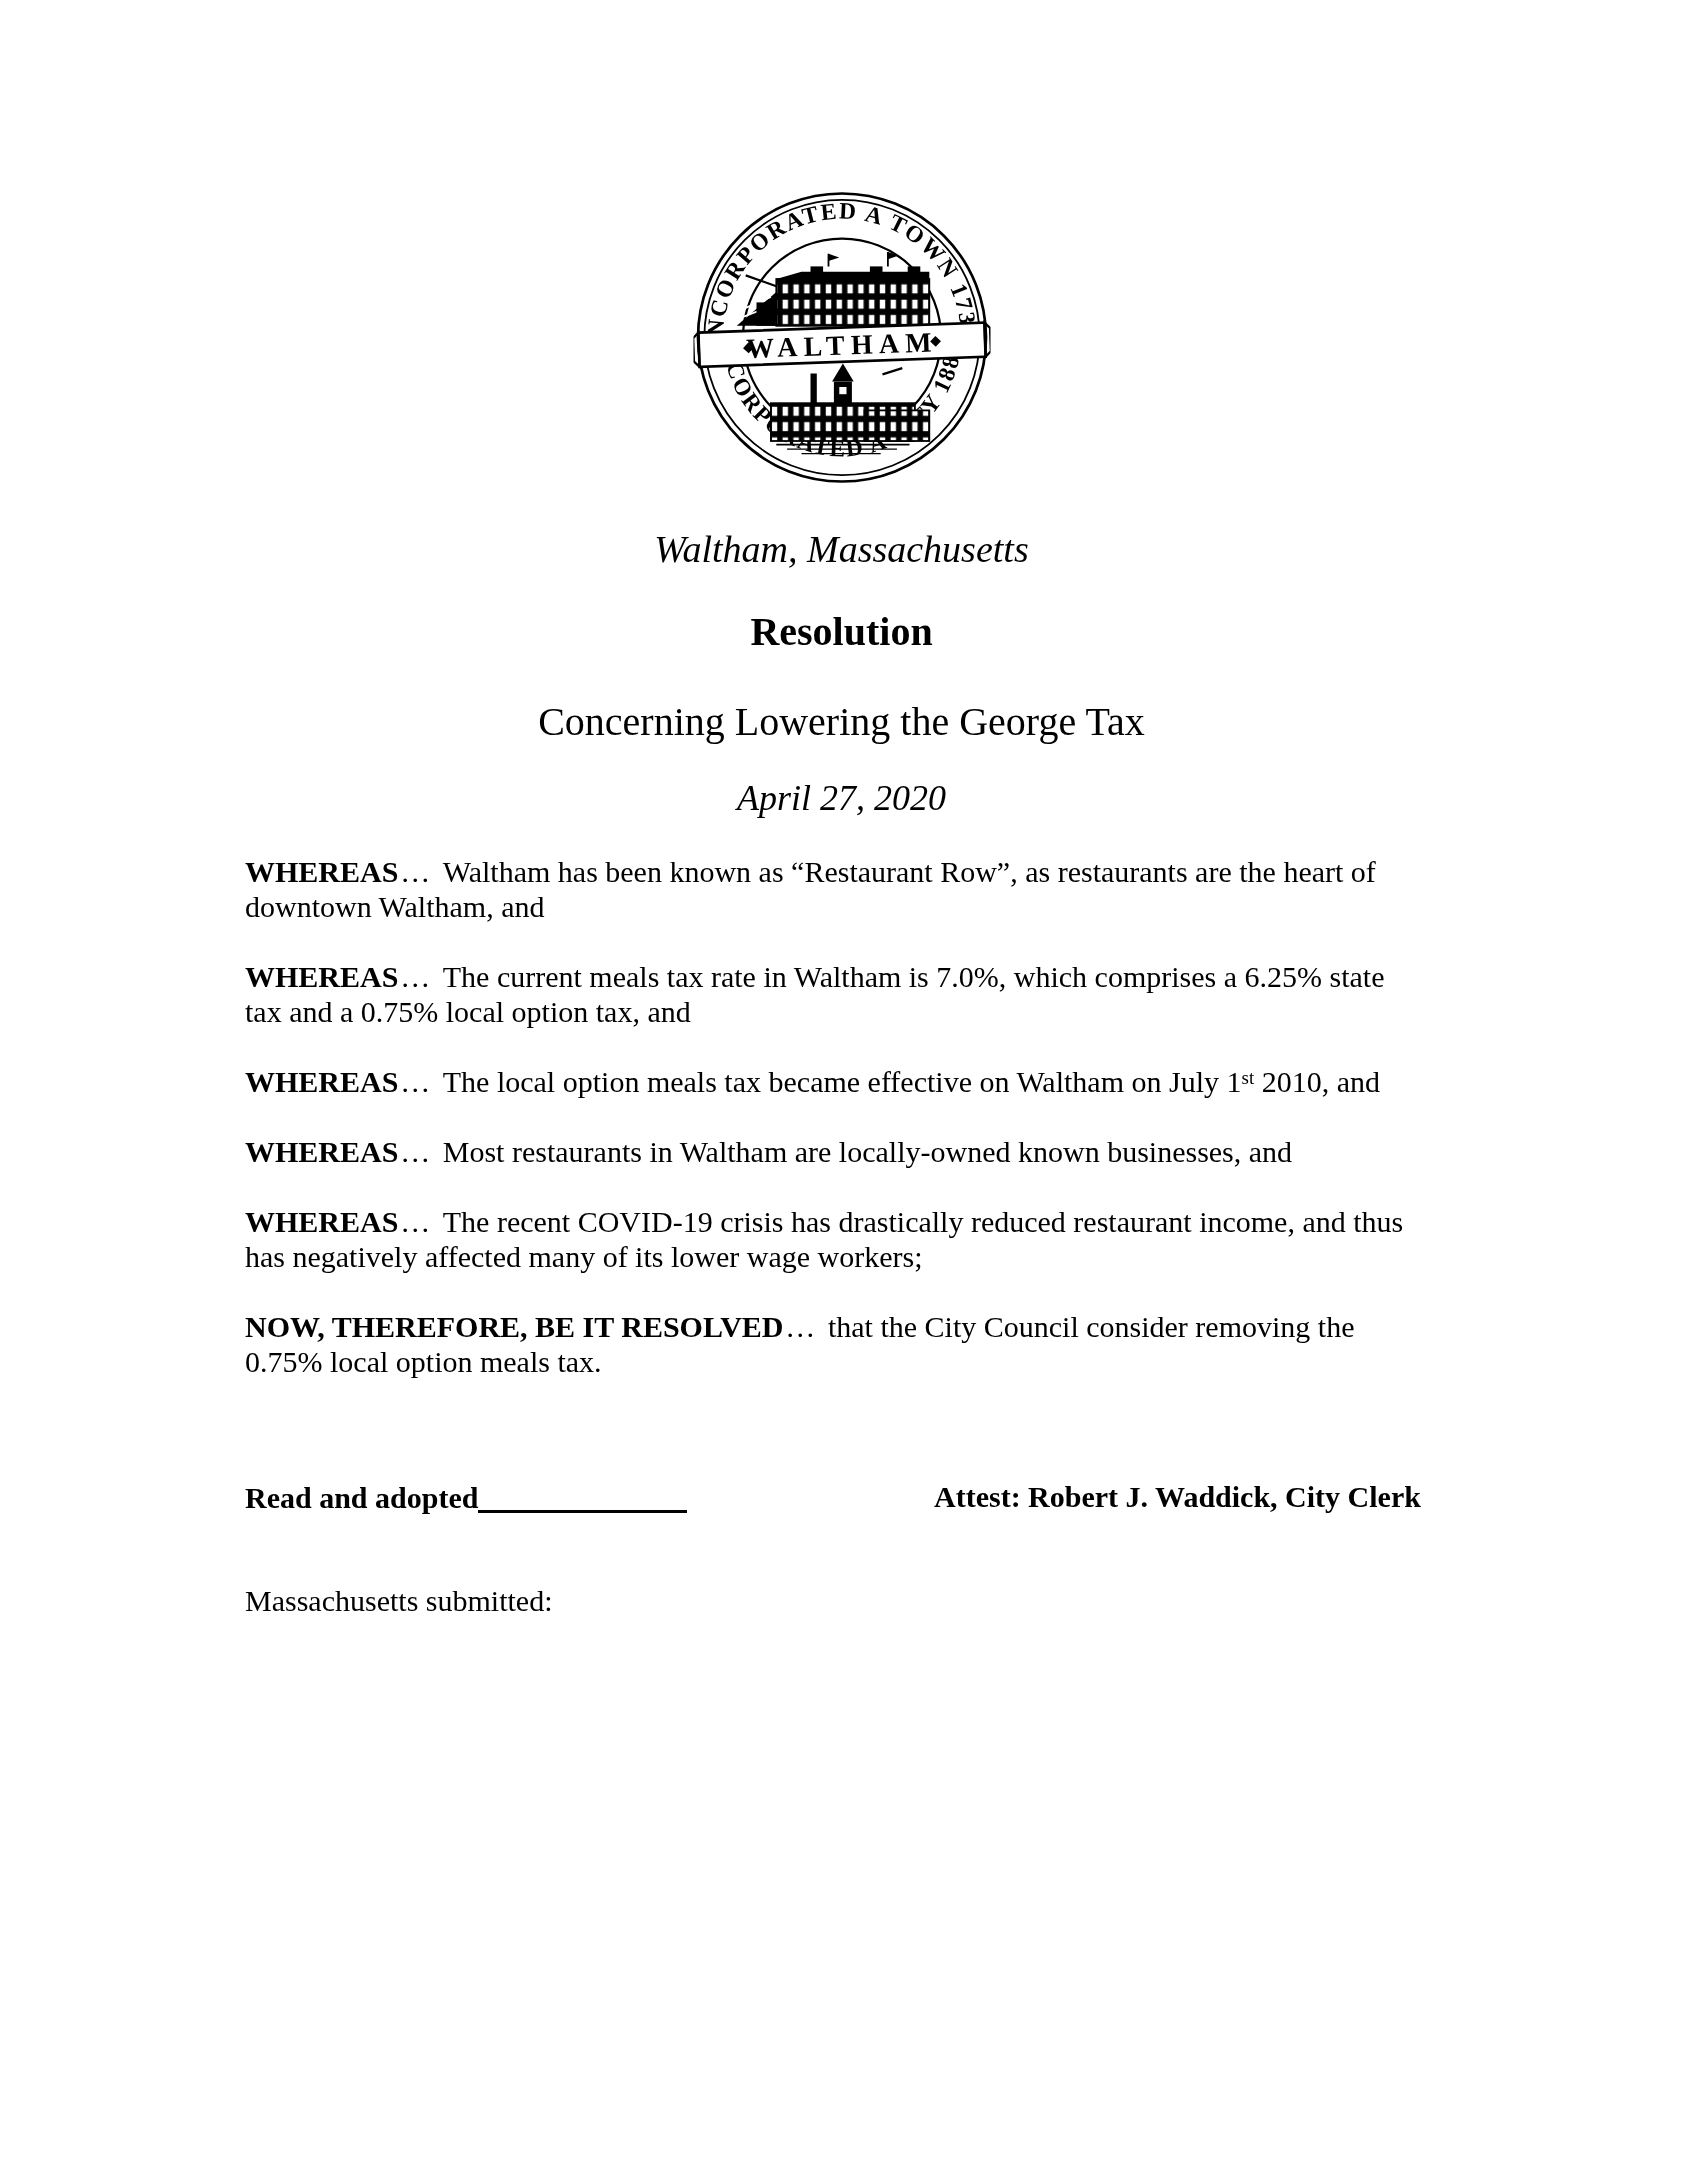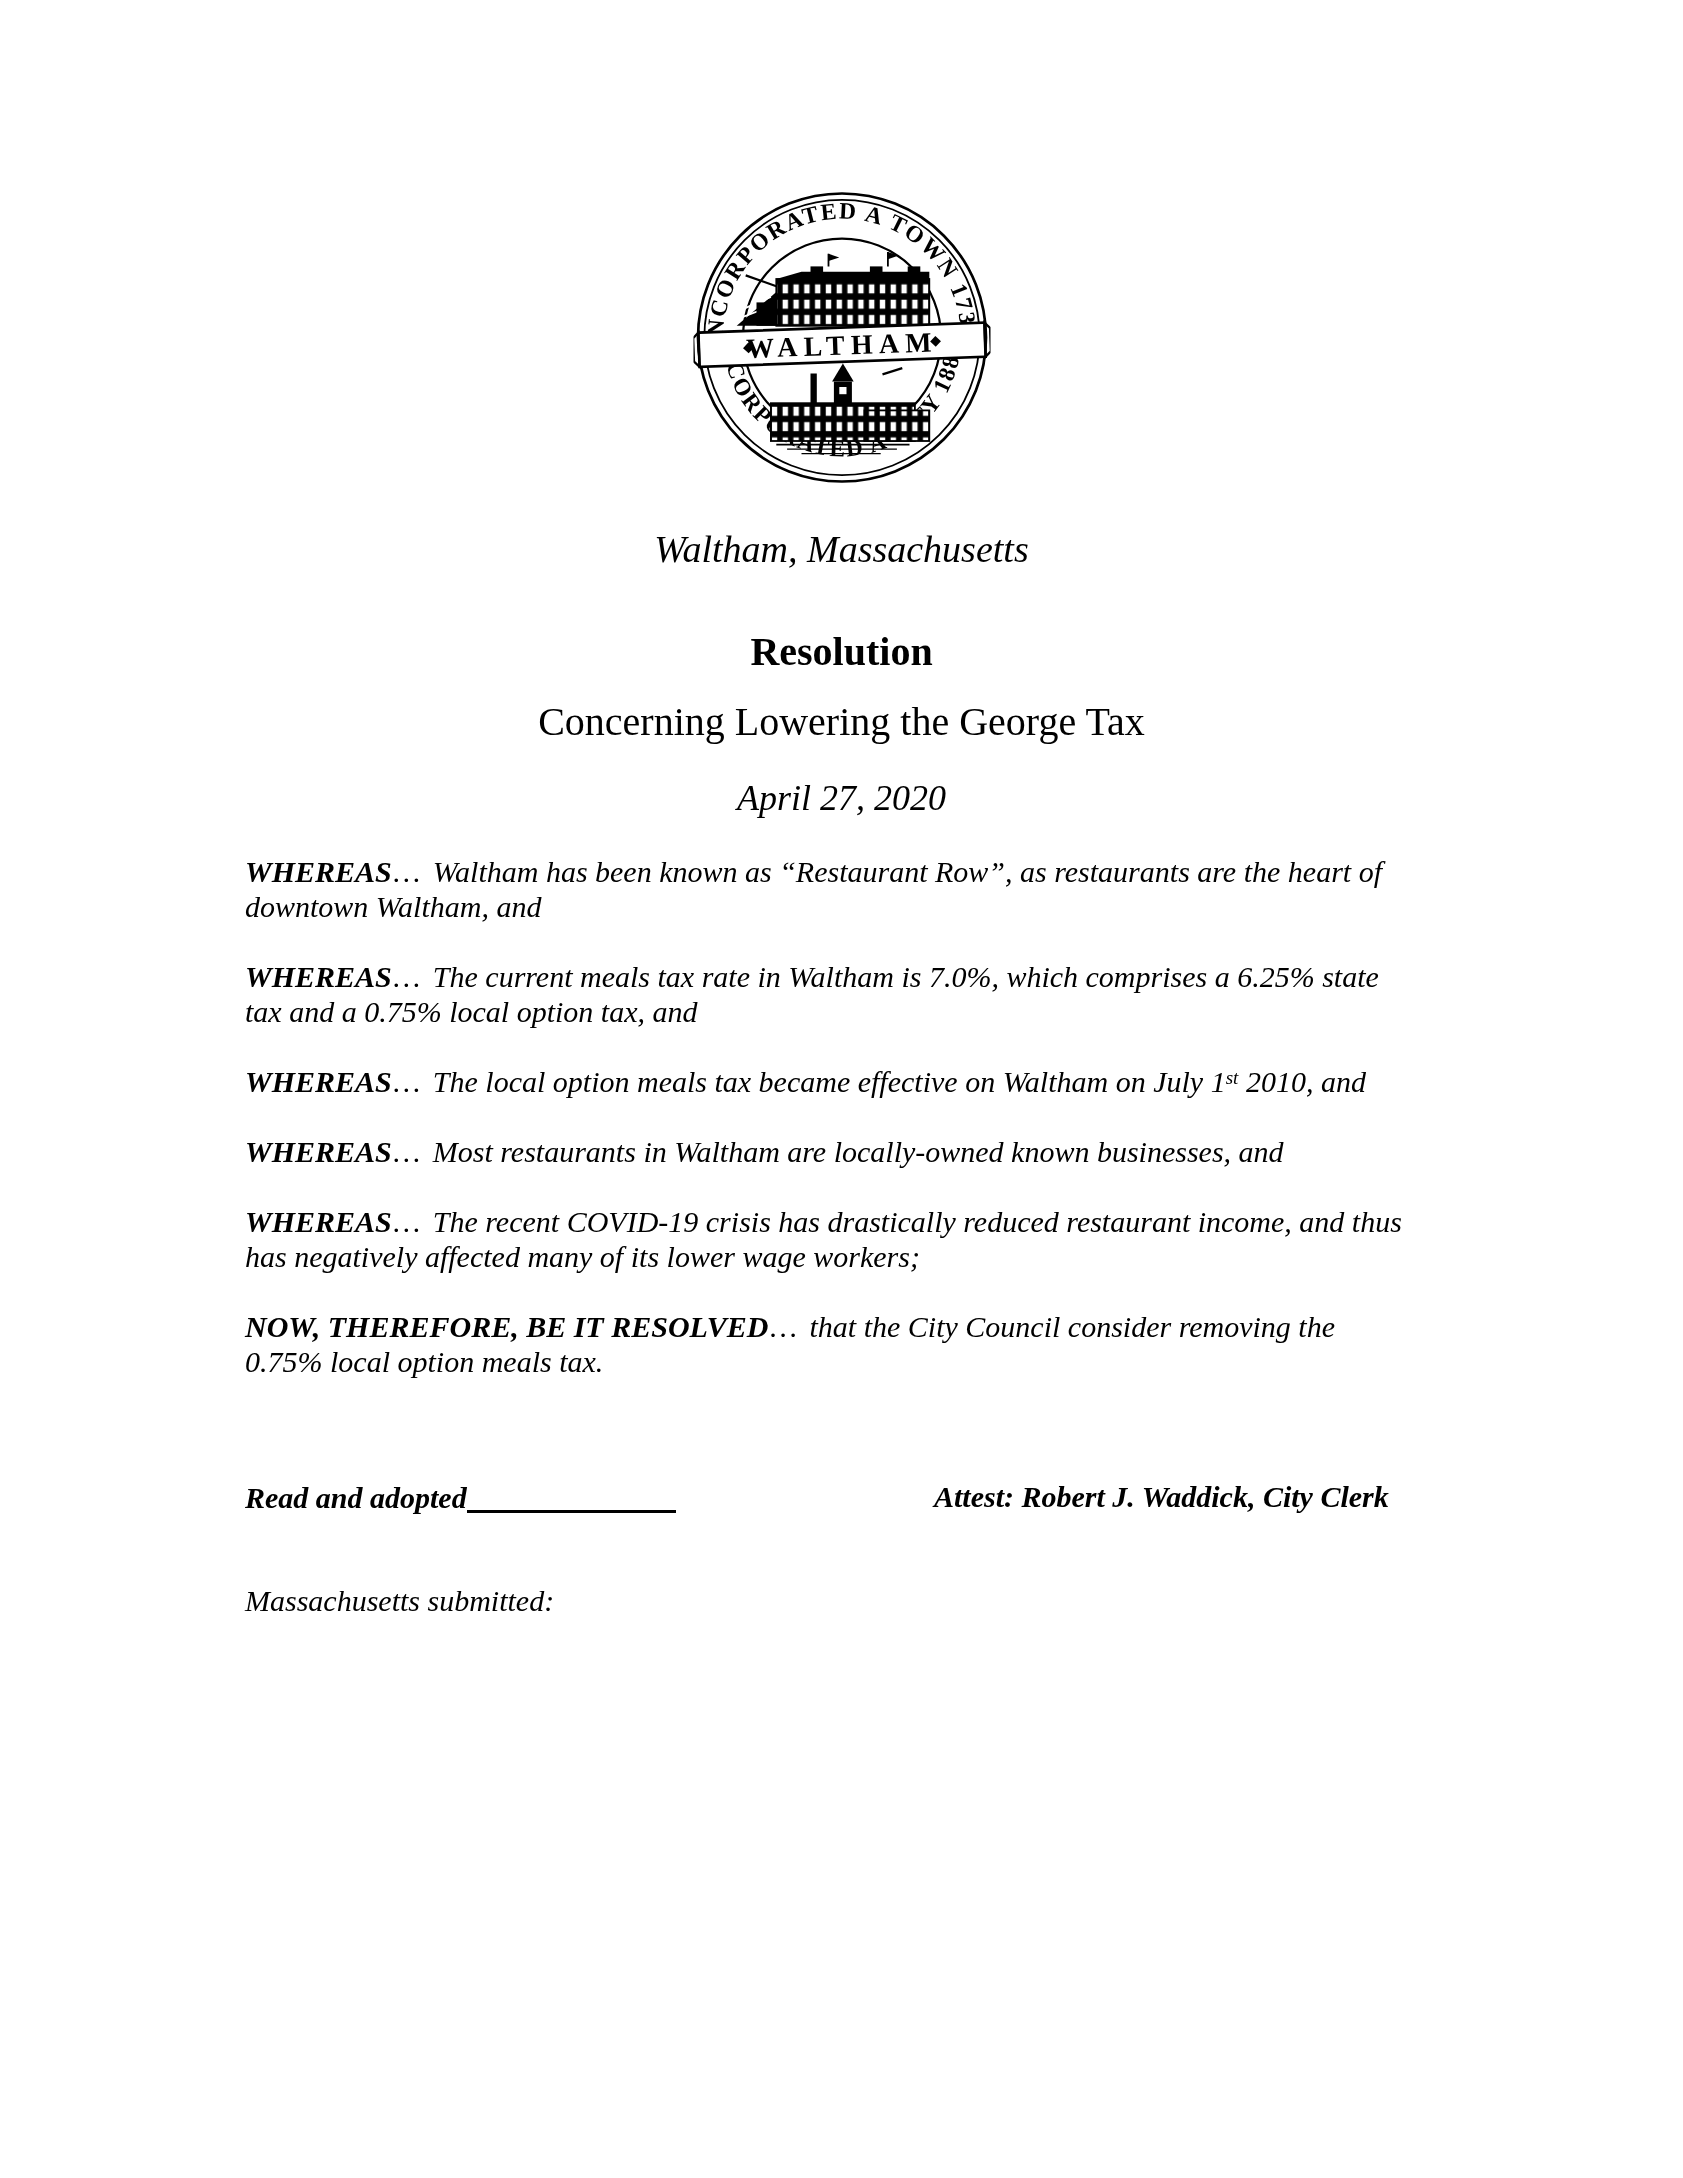--- a/index.html
+++ b/index.html
@@ -6,29 +6,29 @@
   .page {
     position:relative;
     width:1683px; height:2178px;
     background:#ffffff;
     color:#000000;
     font-family:"Liberation Serif", serif;
     overflow:hidden;
   }
   .center-line { position:absolute; left:0; width:100%; text-align:center; white-space:nowrap; }
   .place-line  { top:527px; font-size:38px; line-height:45px; font-style:italic; }
-  .doc-title   { top:608px; font-size:40px; line-height:48px; font-weight:bold;margin-top:20px; }
+  .doc-title   { top:608px; font-size:40px; line-height:48px; font-weight:bold; }
   .subject     { top:698px; font-size:40px; line-height:48px; }
   .doc-date    { top:777px; font-size:36px; line-height:43px; font-style:italic; }
 
   .seal-wrap { position:absolute; top:189px; left:50%; transform:translateX(-50%); width:297px; height:297px; }
 
   .body-block {
     position:absolute; left:245px; top:854px; width:1163px;
-    font-size:30px; line-height:35px;font-style:italic;
+    font-size:30px; line-height:35px;
   }
   .para { margin:35px 0 0 0; }
   .para:first-child { margin-top:0; }
   .lead { font-weight:bold; }
   .dots { margin:0 12.6px 0 1.8px; }
   sup.ord { font-size:19px; vertical-align:8px; line-height:0; }
 
   .sign-row { position:relative; margin-top:100px; height:35px; font-weight:bold; }
   .blank-line {
     display:inline-block; width:209px; height:31px;

